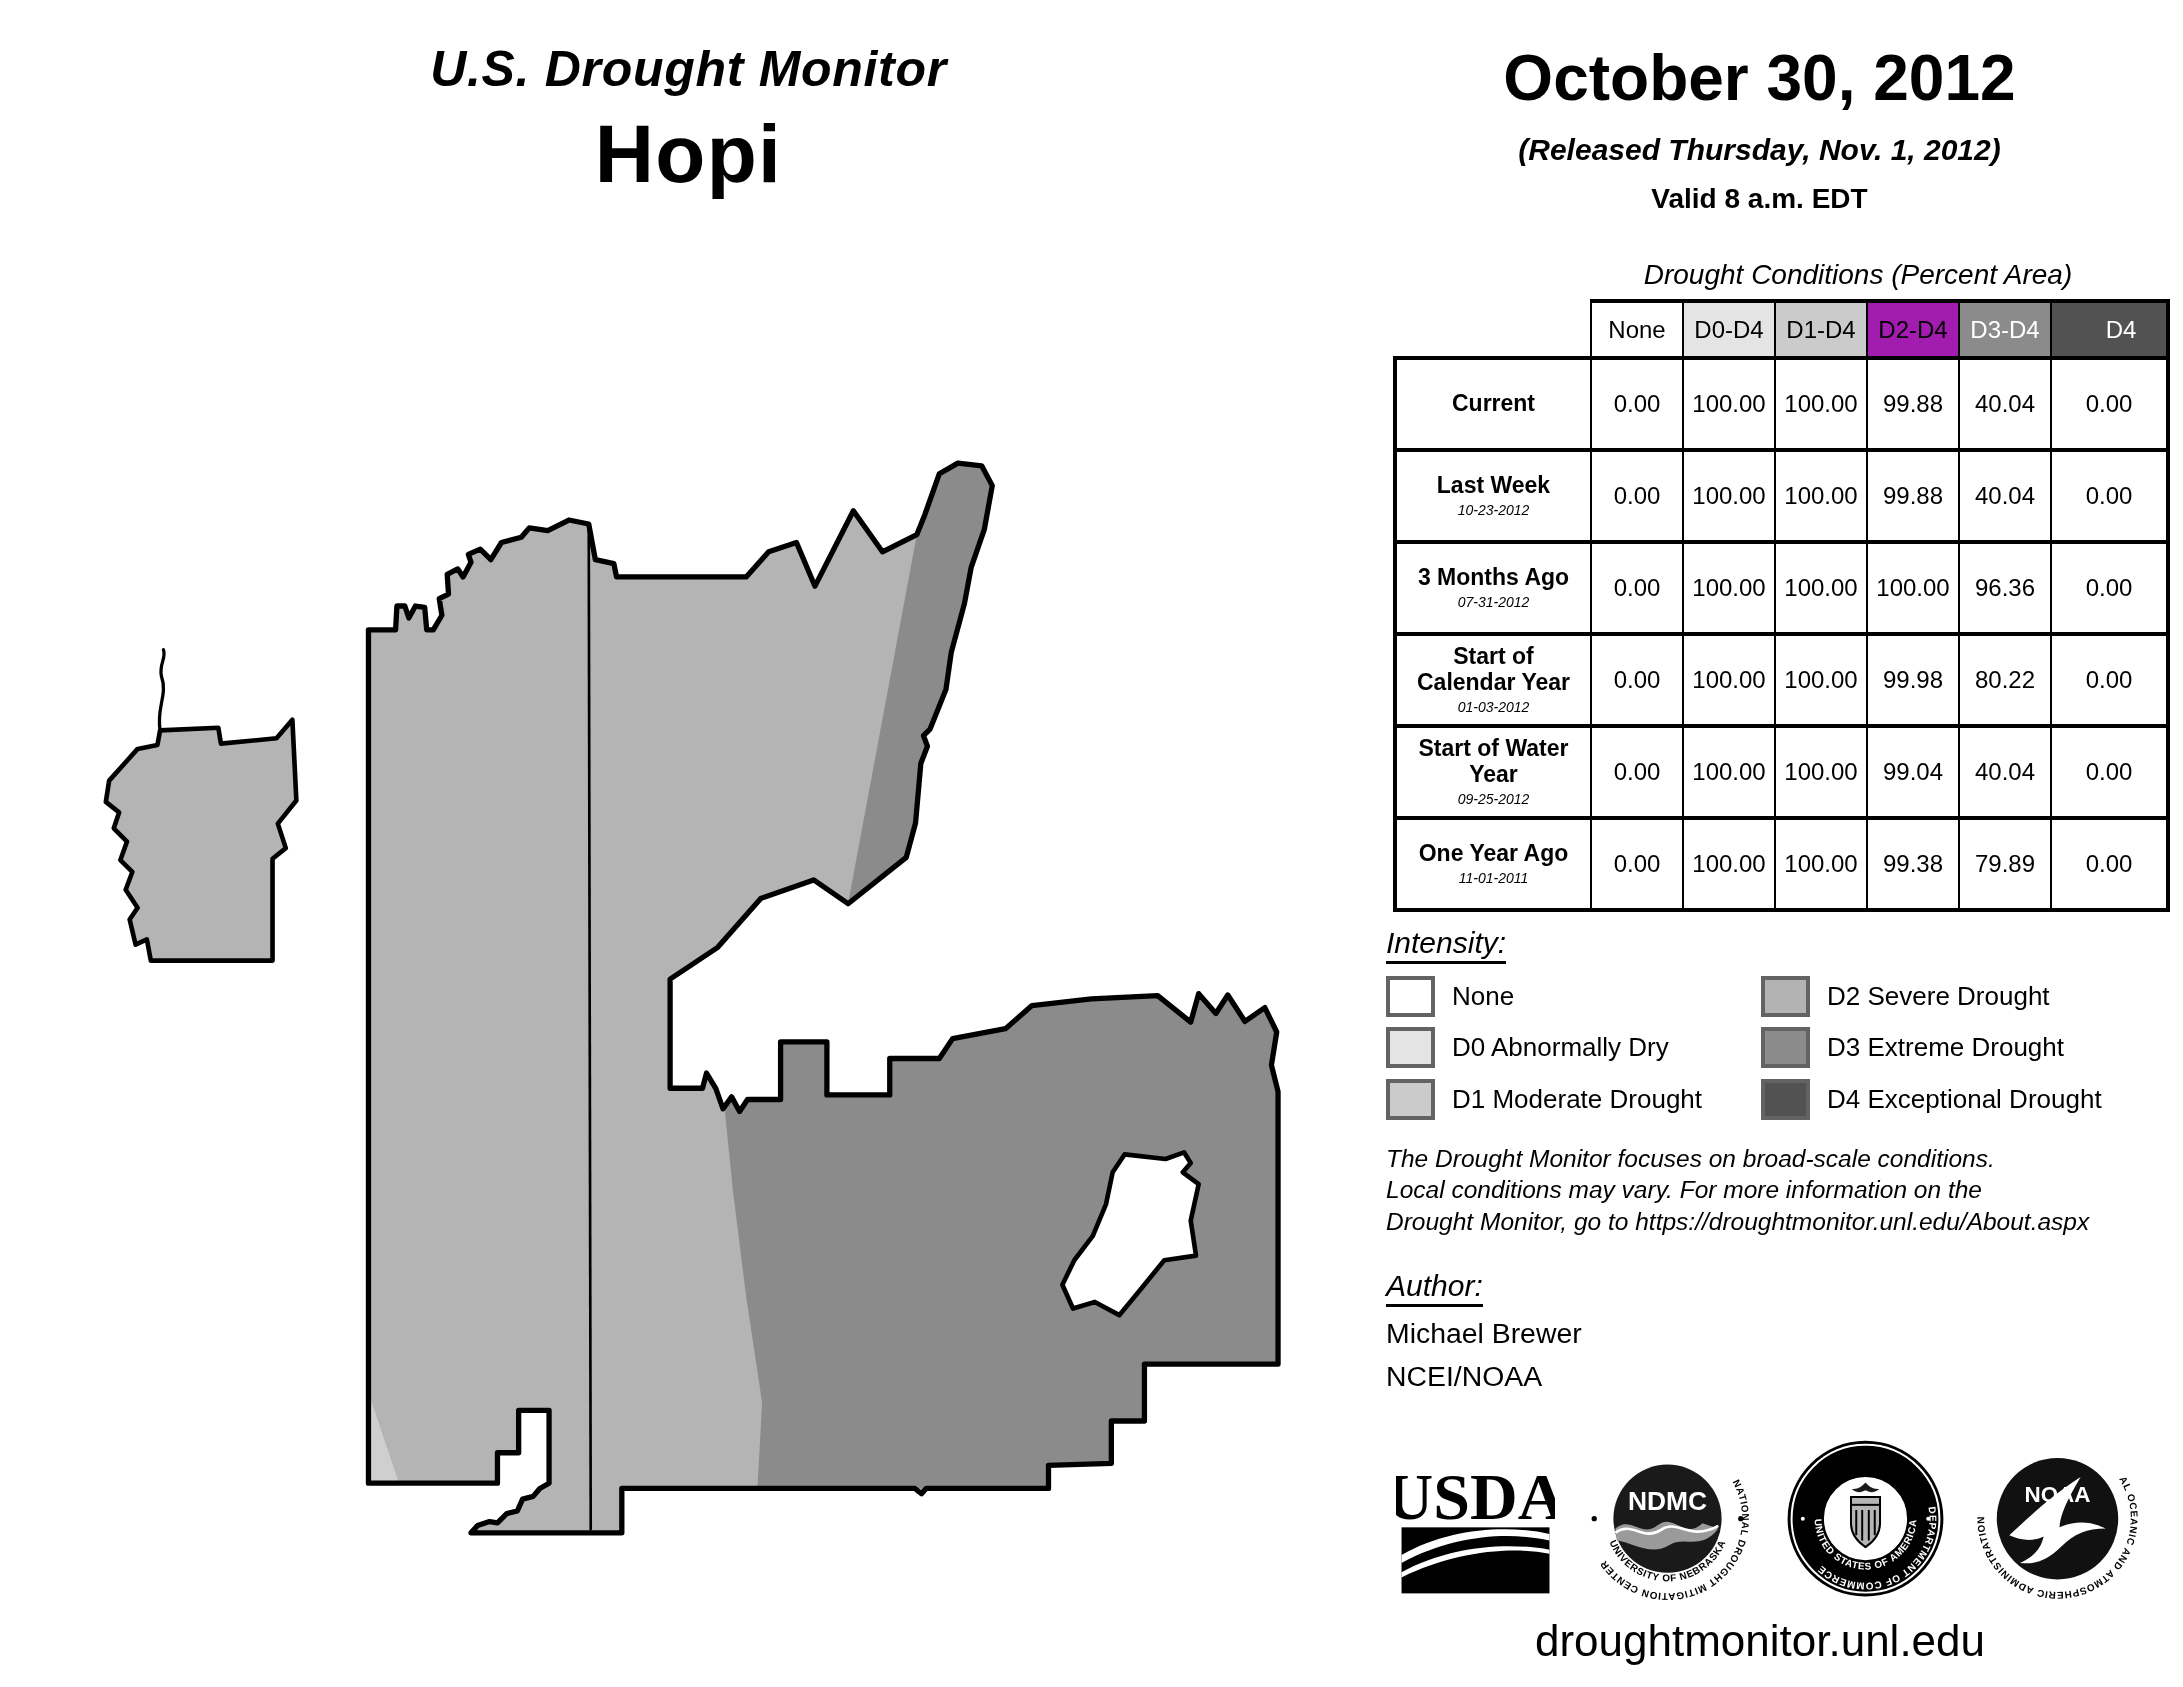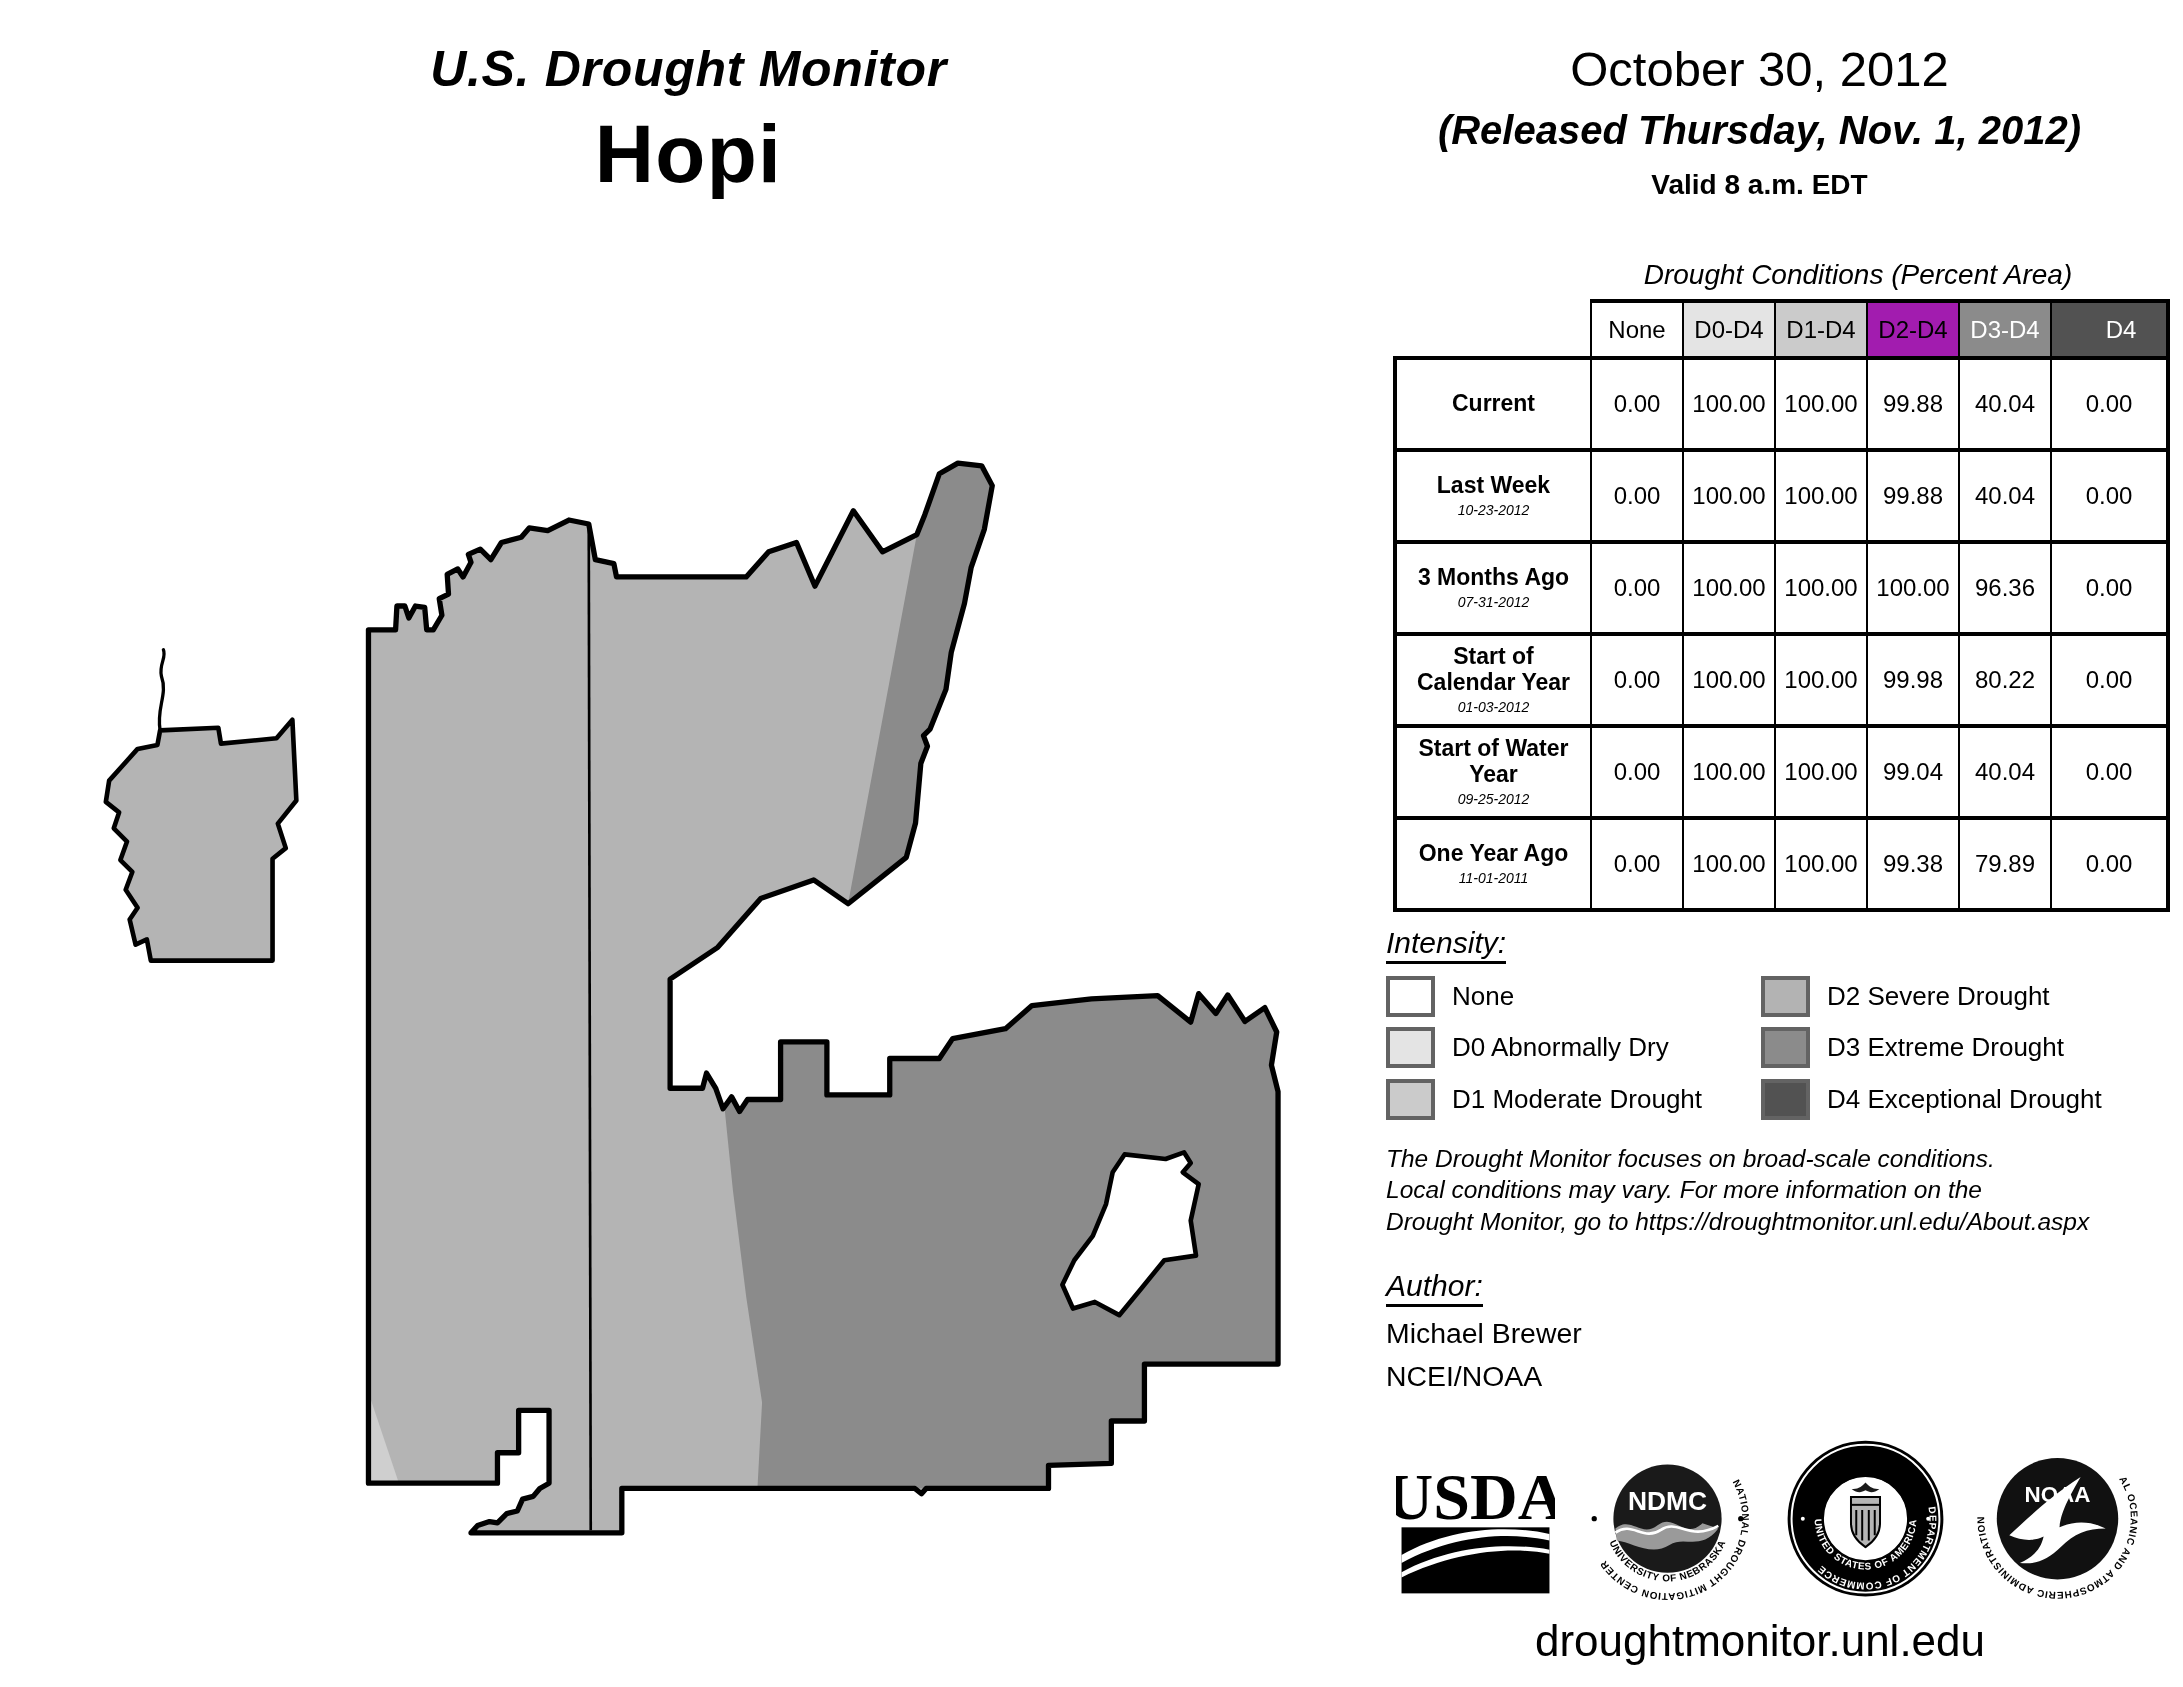--- a/index.html
+++ b/index.html
@@ -6,22 +6,22 @@
   body{width:2183px;height:1687px;position:relative;overflow:hidden;
        font-family:"Liberation Sans", sans-serif;color:#000;}
   .abs{position:absolute;}
 
   
   .title-block{left:318px;top:40px;width:741px;text-align:center;}
   .main-title{font-size:50px;font-weight:bold;font-style:italic;letter-spacing:0.7px;}
   .region-title{font-size:82px;font-weight:bold;margin-top:9.3px;letter-spacing:1.3px;}
 
   .date-block{left:1409px;top:41px;width:701px;text-align:center;}
-  .date-line{font-size:49px;font-weight:normal;text-align:center;}
-  .released-line{font-size:40px;font-weight:bold;font-style:italic;margin-top:11px;}
+  .date-line{font-size:64px;font-weight:bold;text-align:center;}
+  .released-line{font-size:30px;font-weight:bold;font-style:italic;margin-top:18px;}
   .valid-line{font-size:28px;font-weight:bold;margin-top:16px;}
 
   
   .table-title{left:1588px;top:259px;width:540px;text-align:center;
                font-size:28px;font-style:italic;}
   .cond-table{left:1393px;top:299px;border-collapse:collapse;table-layout:fixed;}
   .cond-table th,.cond-table td{text-align:center;vertical-align:middle;padding:0;}
   th.corner{border:none;background:#fff;width:195px;}
   th.colhead{border:2px solid #000;border-top:4.6px solid #000;
              font-size:24px;font-weight:normal;height:53px;width:90px;}

